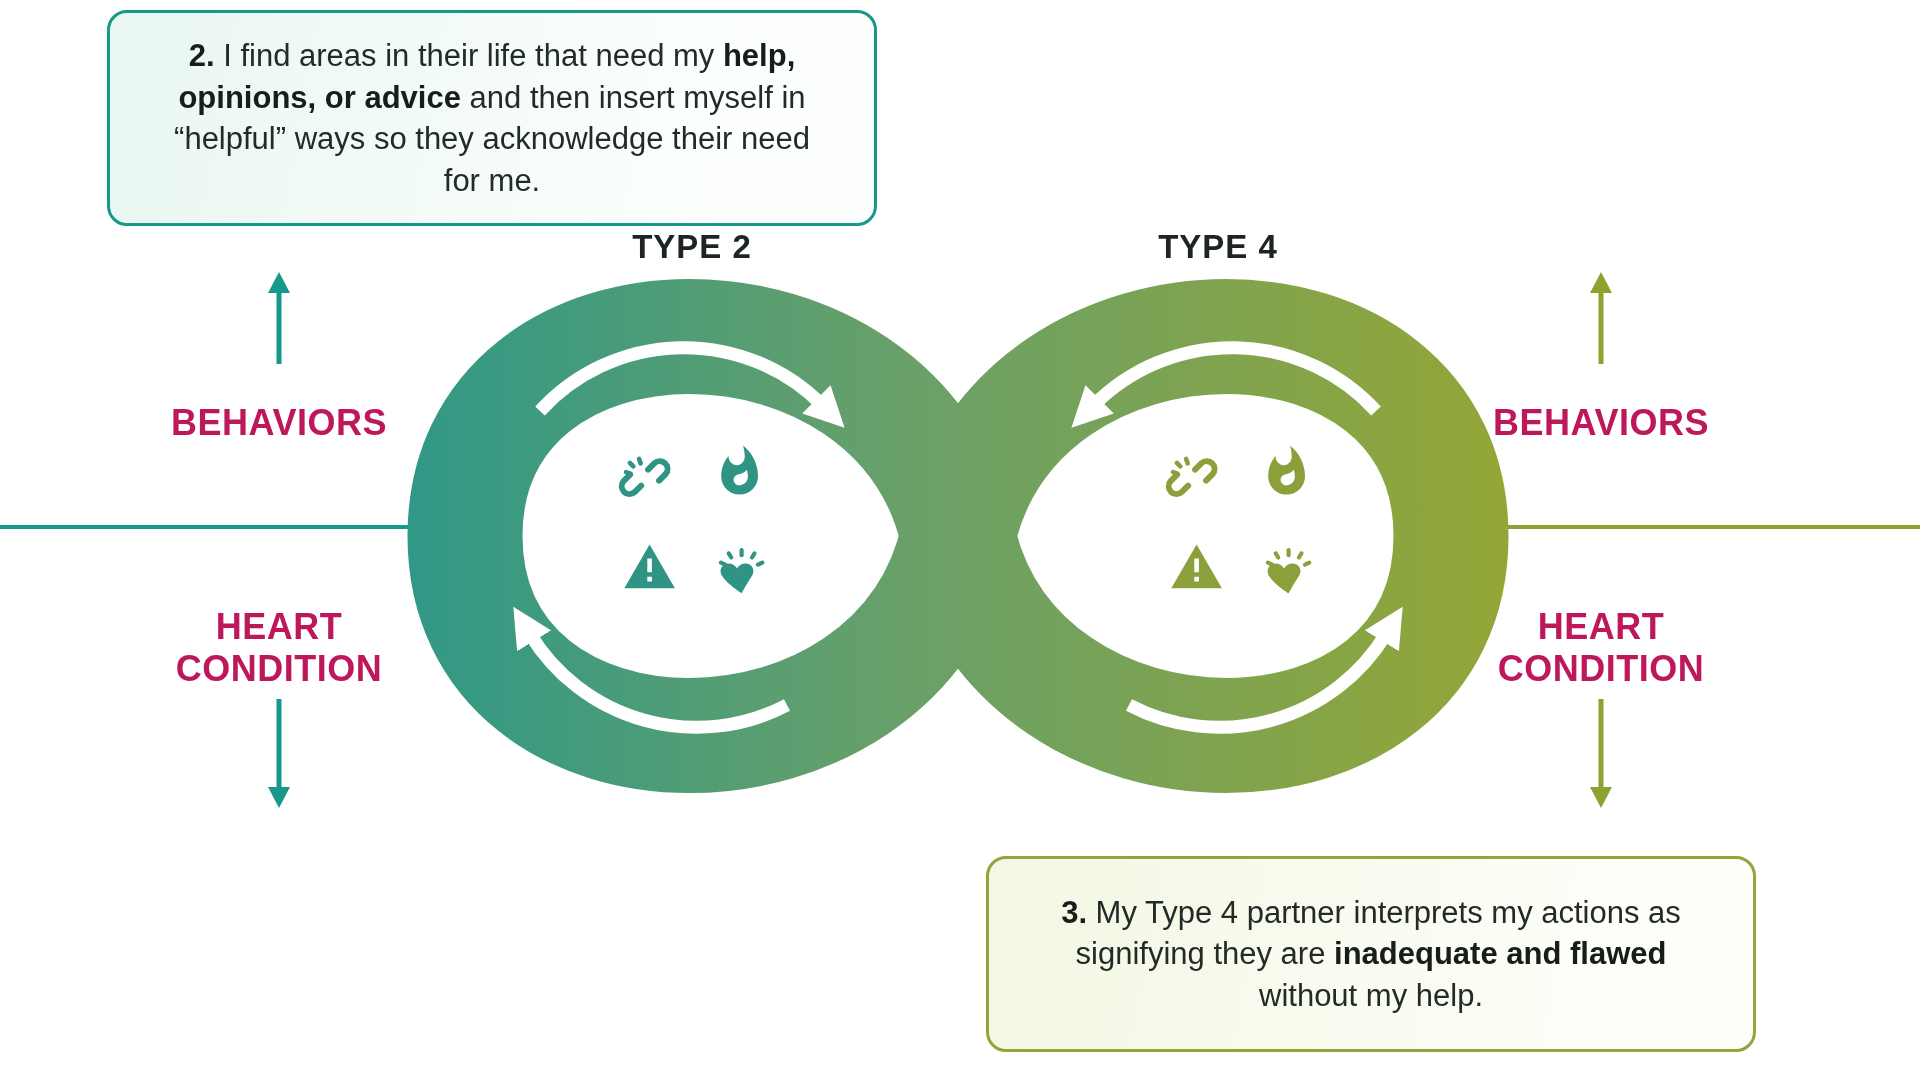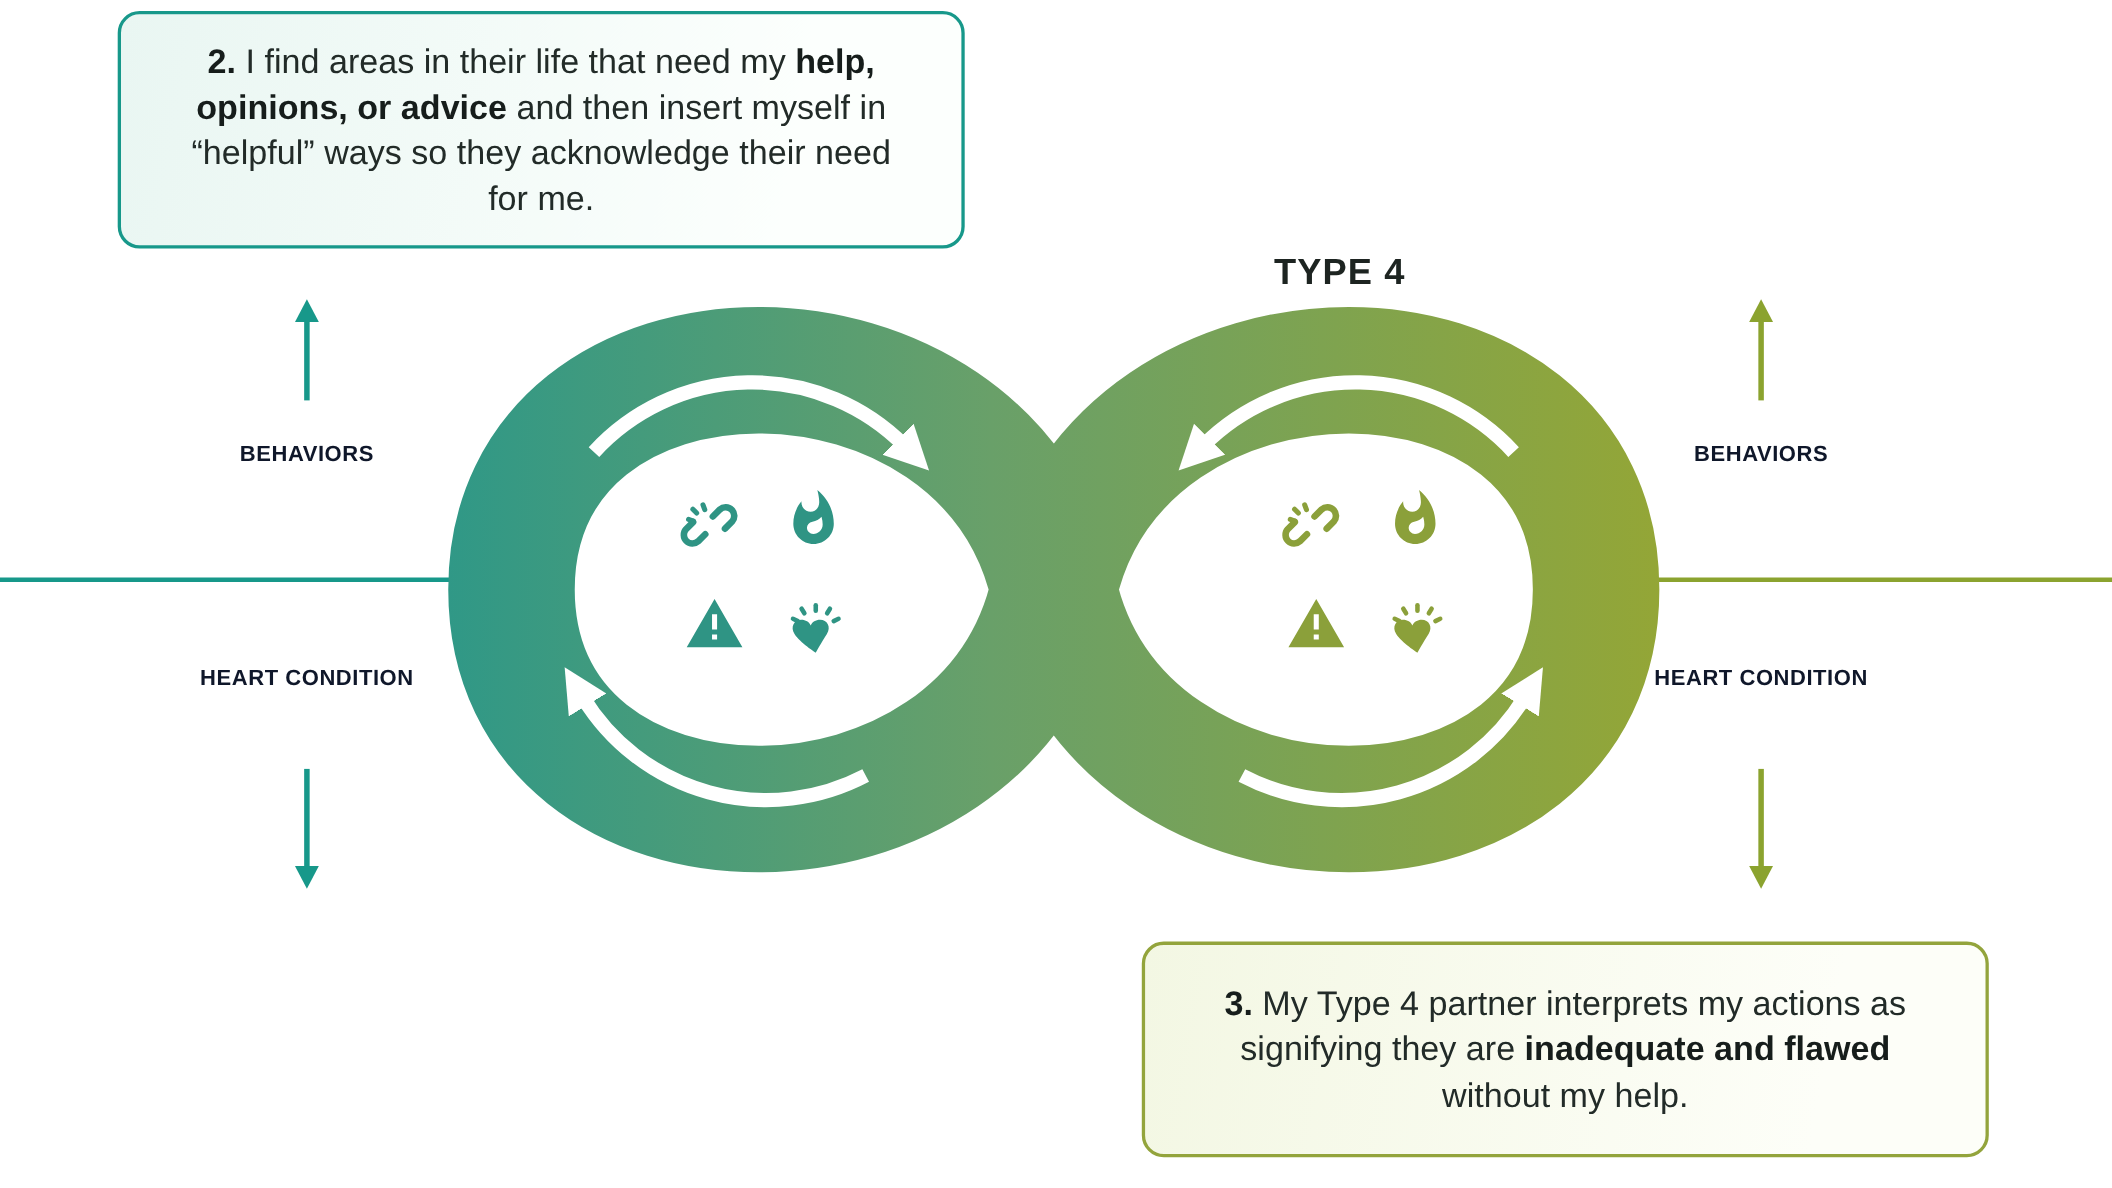--- a/index.html
+++ b/index.html
@@ -13,28 +13,28 @@
     border:3.5px solid;border-radius:20px;display:flex;align-items:center;justify-content:center;
     padding:22px 44px;text-align:center;
   }
   .callout p{margin:0;font-size:31px;line-height:1.34;font-weight:500;color:#222b28;}
   .callout strong{font-weight:700;color:#161d1b;}
   .box-teal{border-color:#17988a;background:linear-gradient(100deg,#e9f6f2 0%,#fcfffd 80%);}
   .box-olive{border-color:#93a43c;background:linear-gradient(100deg,#f3f7e3 0%,#fdfef8 80%);}
   .pos-top-left{left:107px;top:10px;}
   .pos-top-right{left:1038px;top:10px;}
   .pos-bottom-left{left:115px;top:856px;}
-  .pos-bottom-right{left:1038px;top:856px;}
+  .pos-bottom-right{left:986px;top:856px;}
   
   .type-label{
     position:absolute;width:300px;text-align:center;top:228px;
     font-size:33px;font-weight:700;letter-spacing:1px;color:#1d2421;
   }
   .side-label{
-    position:absolute;text-align:center;font-size:20px;font-weight:700;color:#0f172a;
+    position:absolute;text-align:center;font-size:36px;font-weight:700;color:#be185d;
     line-height:1.16;letter-spacing:0.5px;
   }
   .behaviors-left{left:129px;top:402px;width:300px;}
   .behaviors-right{left:1451px;top:402px;width:300px;}
   .heart-left{left:159px;top:606px;width:240px;}
   .heart-right{left:1481px;top:606px;width:240px;}
   
   .art{position:absolute;left:0;top:0;}
 </style>
 </head>
@@ -113,20 +113,21 @@
       <use href="#ic-warning" transform="translate(1169,540) scale(2.3)"></use>
       <use href="#ic-heart" transform="translate(1261,546) scale(2.3)"></use>
     </g>
 
     <path d="M279 364 V 290" stroke="#17988a" stroke-width="5" marker-end="url(#headTeal)"></path>
     <path d="M279 699 V 790" stroke="#17988a" stroke-width="5" marker-end="url(#headTeal)"></path>
     <path d="M1601 364 V 290" stroke="#8ba32f" stroke-width="5" marker-end="url(#headOlive)"></path>
     <path d="M1601 699 V 790" stroke="#8ba32f" stroke-width="5" marker-end="url(#headOlive)"></path>
   </svg>
 
+  <div class="type-label" style="left:542px;">TYPE 2</div>
   <div class="type-label" style="left:1068px;">TYPE 4</div>
 
   <div class="side-label behaviors-left">BEHAVIORS</div>
   <div class="side-label behaviors-right">BEHAVIORS</div>
   <div class="side-label heart-left">HEART CONDITION</div>
   <div class="side-label heart-right">HEART CONDITION</div>
 
   <div class="callout box-teal pos-top-left">
     <p><strong>2.</strong><span> I find areas in their life that need my </span><strong>help, opinions, or advice</strong><span> and then insert myself in “helpful” ways so they acknowledge their need for me.</span></p>
   </div>

